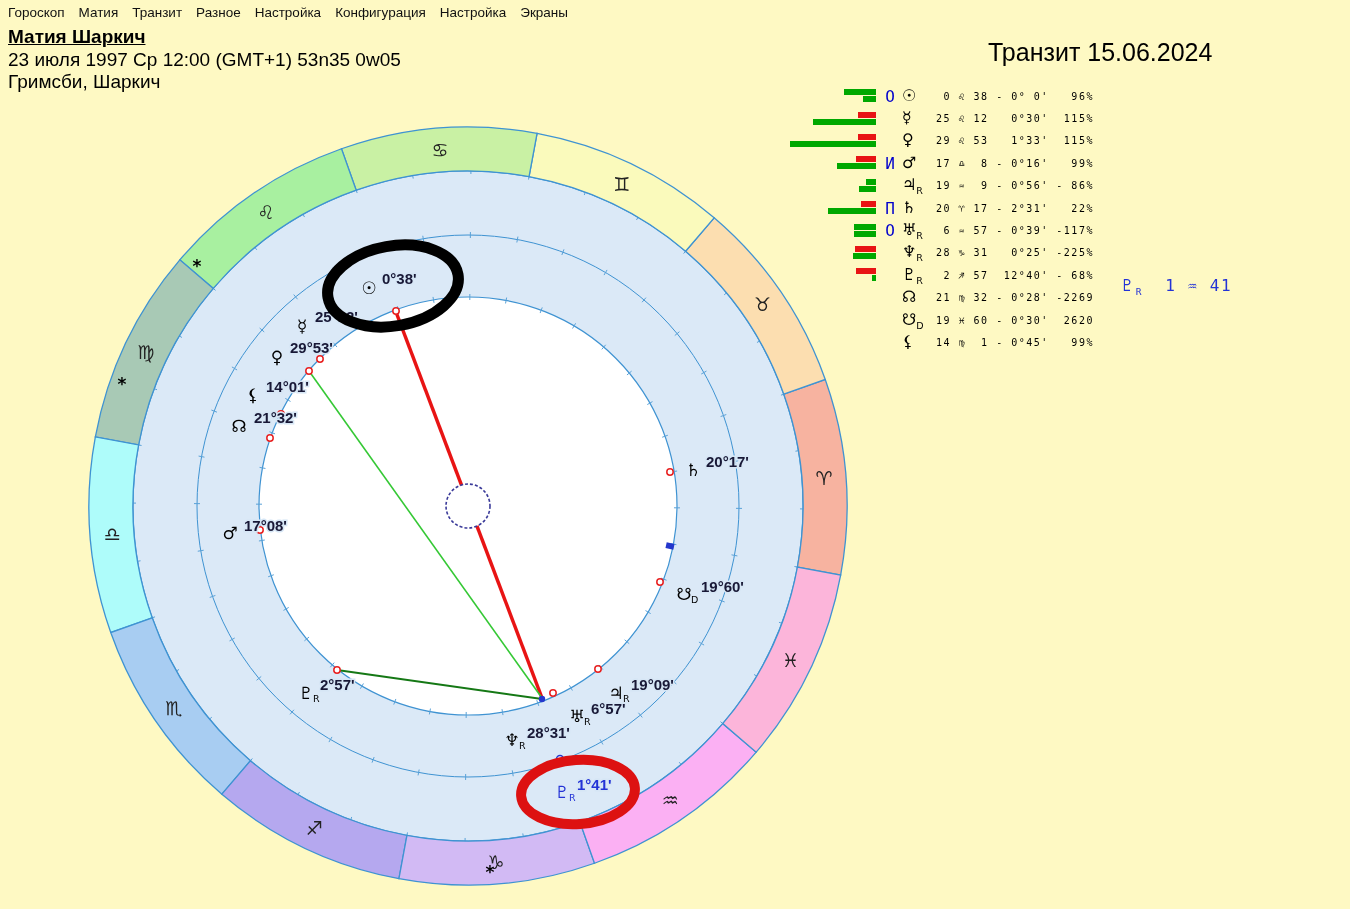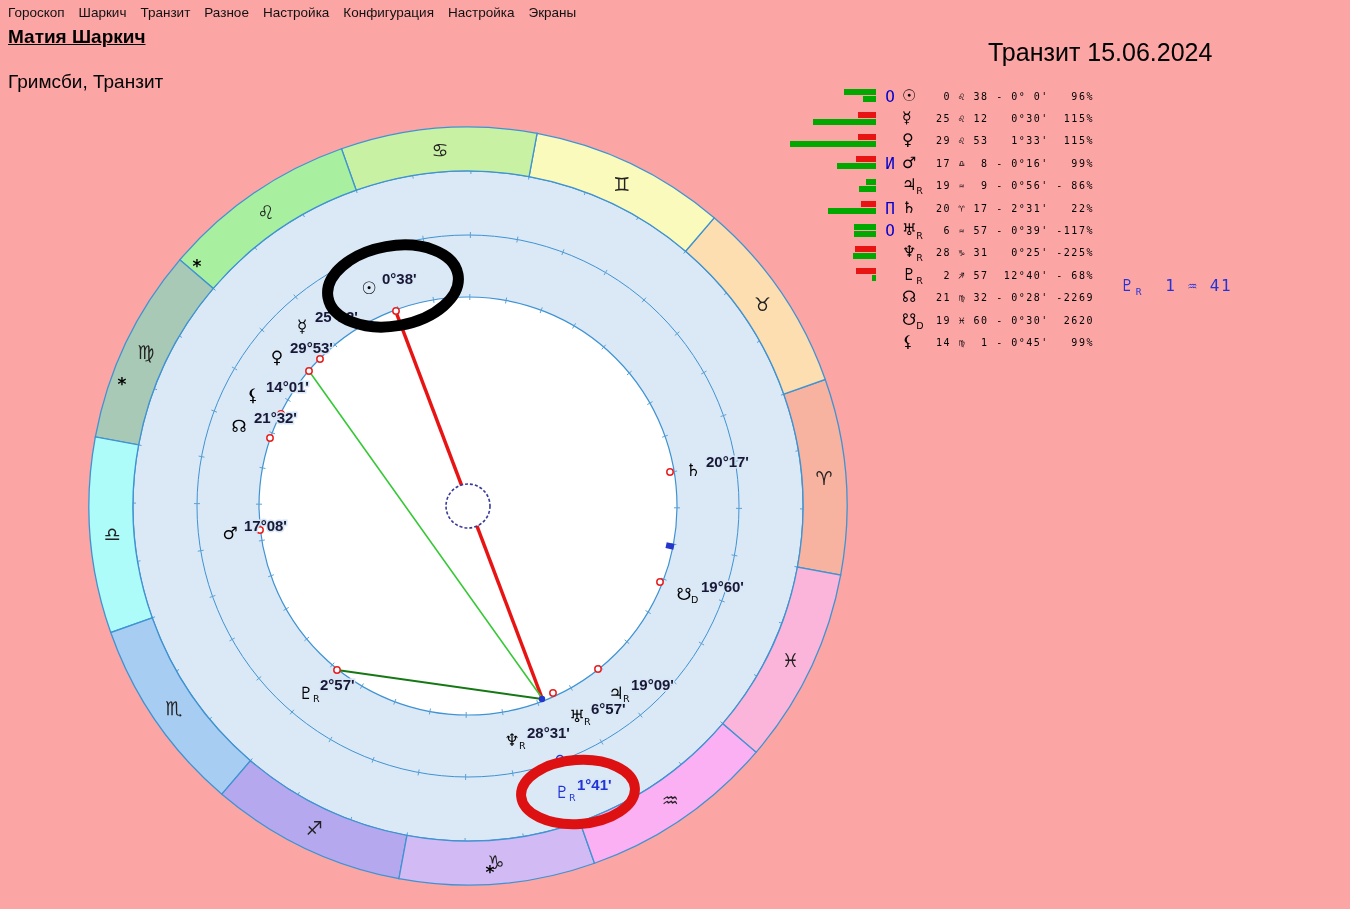--- a/index.html
+++ b/index.html
@@ -1,17 +1,17 @@
 <!DOCTYPE html>
 <html><head>
 <meta charset="utf-8">
 <style>
   html,body{margin:0;padding:0;background:#ffffff;width:1350px;height:909px;overflow:hidden;
     font-family:"Liberation Sans",sans-serif;}
-  #stage{position:relative;width:1350px;height:909px;background:#fca5a5;}
+  #stage{position:relative;width:1350px;height:909px;background:#fef9c3;}
 
   
   .menubar{position:absolute;left:0;top:0;width:1350px;height:24px;display:flex;
     align-items:center;gap:14px;padding-left:8px;font-size:13.5px;color:#111;}
   .menubar span{cursor:default;}
 
   
   .hdr-title{position:absolute;left:8px;top:26px;font-size:19px;font-weight:bold;color:#000;text-decoration:underline;}
   .hdr-birth{position:absolute;left:8px;top:49px;font-size:19px;color:#000;}
   .hdr-place{position:absolute;left:8px;top:71px;font-size:19px;color:#000;}
@@ -37,31 +37,32 @@
     font-size:16px;letter-spacing:1.5px;white-space:pre;margin-top:22px;}
   .extra .eg{font-family:"DejaVu Sans",sans-serif;}
 </style>
 </head>
 <body>
 
 <div id="stage">
 
   <div class="menubar">
     <span>Гороскоп</span>
-    <span>Шаркич</span>
+    <span>Матия</span>
     <span>Транзит</span>
     <span>Разное</span>
     <span>Настройка</span>
     <span>Конфигурация</span>
     <span>Настройка</span>
     <span>Экраны</span>
   </div>
 
   <div class="hdr-title">Матия Шаркич</div>
-  <div class="hdr-place">Гримсби, Транзит</div>
+  <div class="hdr-birth">23 июля 1997  Ср  12:00 (GMT+1) 53n35  0w05</div>
+  <div class="hdr-place">Гримсби, Шаркич</div>
   <div class="hdr-transit">Транзит 15.06.2024</div>
 
   <svg id="wheel" width="1350" height="909" viewBox="0 0 1350 909">
       <circle cx="468" cy="506" r="335" fill="#dbe9f7" stroke="#3f93d2" stroke-width="1.2"></circle>
       <circle cx="468" cy="506" r="271" fill="none" stroke="#3f93d2" stroke-width="1"></circle>
       <circle cx="468" cy="506" r="209" fill="#ffffff" stroke="#3f93d2" stroke-width="1.2"></circle>
       <line x1="794.4406293112329" y1="566.5021944633929" x2="800.3401587566167" y2="567.5956076163459" stroke="#5aa2d8" stroke-width="1"></line>
       <line x1="731.5123152271399" y1="554.8391208318956" x2="737.4118446725236" y2="555.9325339848484" stroke="#5aa2d8" stroke-width="1"></line>
       <line x1="670.5505109581746" y1="543.5405182513824" x2="676.4500404035584" y2="544.6339314043353" stroke="#5aa2d8" stroke-width="1"></line>
       <line x1="799.9873584573049" y1="508.8972097854601" x2="805.9871299956899" y2="508.94956899845033" stroke="#5aa2d8" stroke-width="1"></line>

